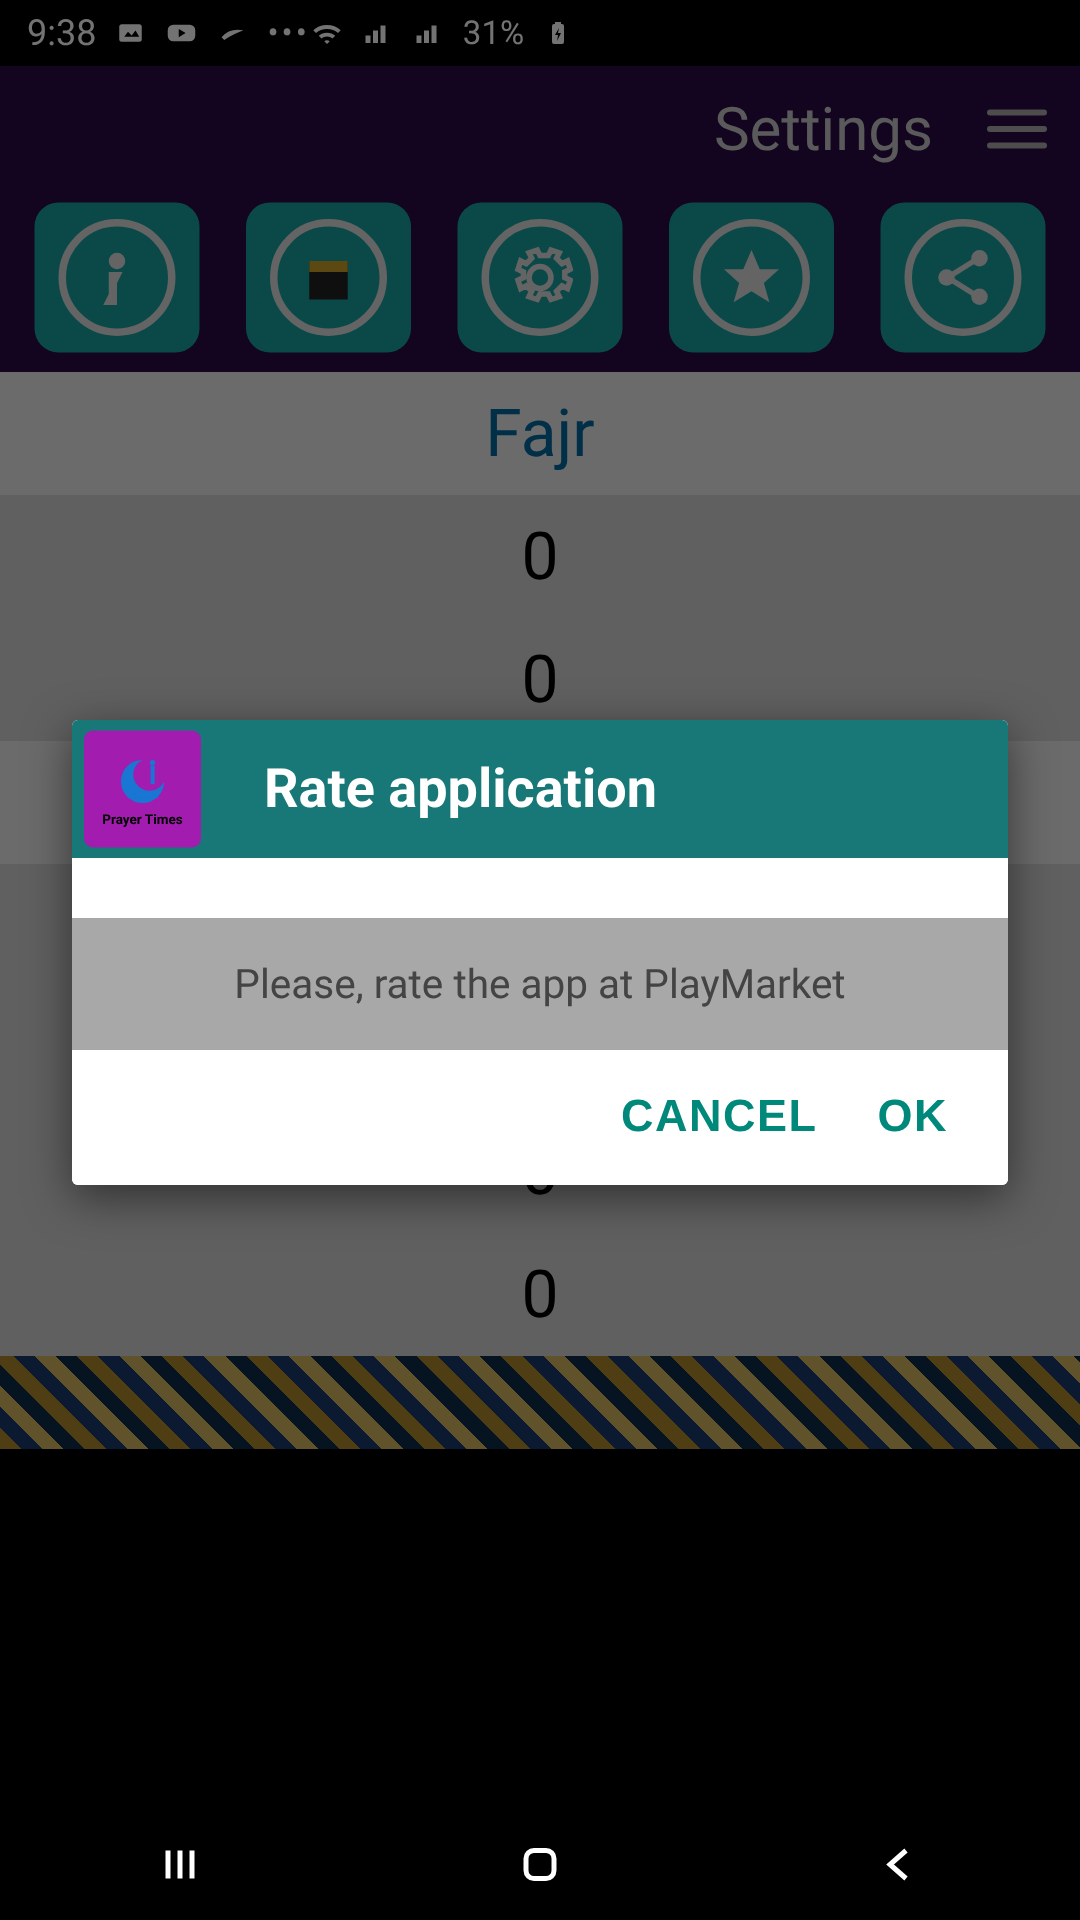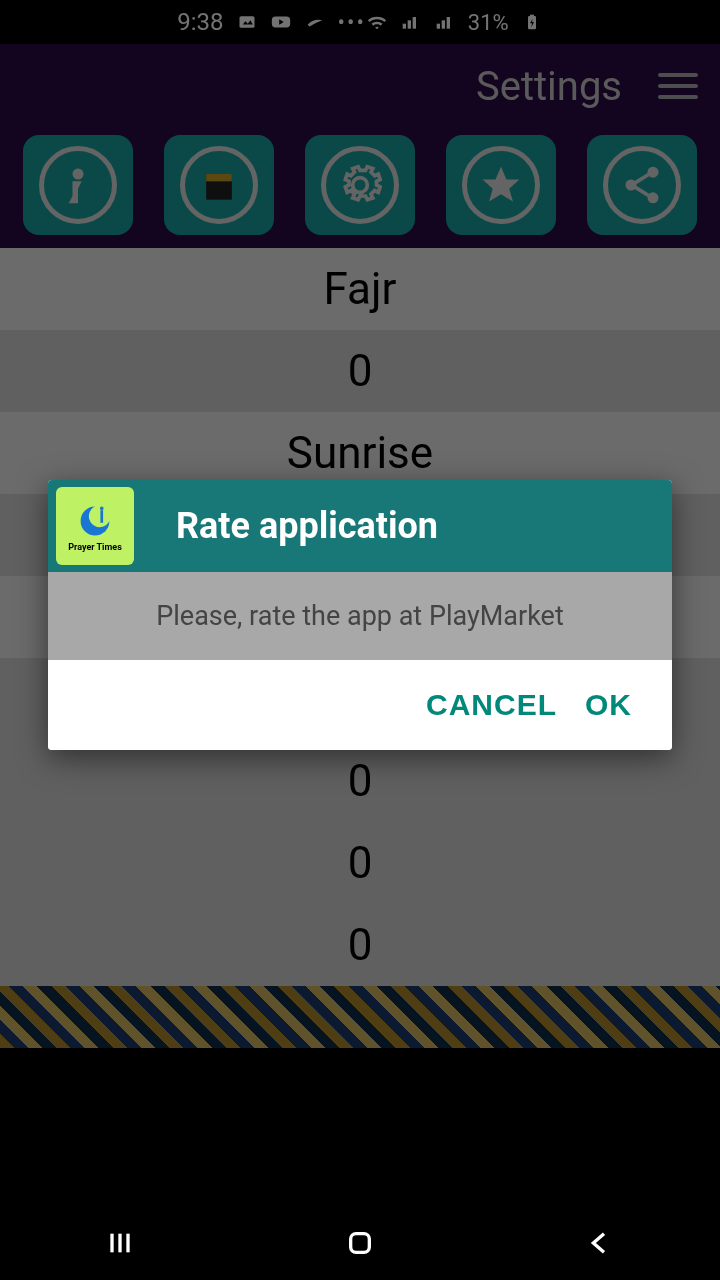--- a/index.html
+++ b/index.html
@@ -5,21 +5,21 @@
   * { margin: 0; padding: 0; box-sizing: border-box; }
   html, body { width: 720px; height: 1280px; overflow: hidden; font-family: Roboto, Arial, sans-serif; }
   body { background: #000; position: relative; }
 
   
   .status-bar {
     height: 44px;
     background: #000;
     color: #fff;
     display: flex;
-    justify-content: center;
+    justify-content: flex-start;
     align-items: center;
     padding: 0 18px;
     font-size: 22px;
     font-weight: 400;
   }
   .status-left, .status-right { display: flex; align-items: center; gap: 12px; }
   .status-left .time { font-size: 24px; }
   .status-icon { width: 22px; height: 22px; display: inline-flex; align-items: center; justify-content: center; }
   .dots { letter-spacing: 2px; }
 
@@ -85,21 +85,21 @@
   }
   .row {
     height: 82px;
     display: flex;
     align-items: center;
     justify-content: center;
     font-size: 44px;
   }
   .row-a { background: #eeeeee; }
   .row-b { background: #d5d5d5; }
-  .name { color: #000000; font-weight: 400; }
+  .name { color: #0369a1; font-weight: 400; }
   .value { color: #000; }
 
   
   .decor-band {
     height: 62px;
     background: repeating-linear-gradient(45deg, #b08b2e 0 10px, #1a3b6e 10px 20px, #d4b862 20px 30px, #0e2a4a 30px 40px);
   }
 
   
   .dim {
@@ -122,21 +122,21 @@
   .dialog-header {
     background: #187878;
     height: 92px;
     display: flex;
     align-items: center;
     padding-left: 8px;
   }
   .dialog-icon {
     width: 78px;
     height: 78px;
-    background: #bef264;
+    background: #a21caf;
     border-radius: 6px;
     display: flex;
     flex-direction: column;
     align-items: center;
     justify-content: center;
     margin-right: 26px;
   }
   .dialog-icon svg { width: 54px; height: 42px; }
   .dialog-icon-text { font-size: 9px; color: #000; font-weight: 700; }
   .dialog-title {
@@ -144,26 +144,27 @@
     font-size: 36px;
     font-weight: 700;
     margin-left: 16px;
   }
   .dialog-body {
     background: #a8a8a8;
     padding: 28px 20px;
     text-align: center;
     color: #444;
     font-size: 27px;
+    margin-top: 40px;
   }
   .dialog-actions {
     background: #fff;
     display: flex;
     justify-content: flex-end;
-    gap: 28px;
+    gap: 40px;
     padding: 28px 40px;
   }
   .dialog-btn {
     color: #00897b;
     font-size: 30px;
     font-weight: 700;
     background: none;
     border: none;
     cursor: pointer;
     letter-spacing: 1px;
@@ -293,23 +294,20 @@
   </div>
 </div>
 
 <div class="prayer-list">
   <div class="row row-a">
       <span class="name">Fajr</span>
     </div>
   <div class="row row-b">
       <span class="value">0</span>
     </div>
-  <div class="row row-a">
-      <span class="name">Sunrise</span>
-    </div>
   <div class="row row-b">
       <span class="value">0</span>
     </div>
   <div class="row row-a">
       <span class="name">Dhuhr</span>
     </div>
   <div class="row row-b">
       <span class="value">0</span>
     </div>
   <div class="row row-b">

